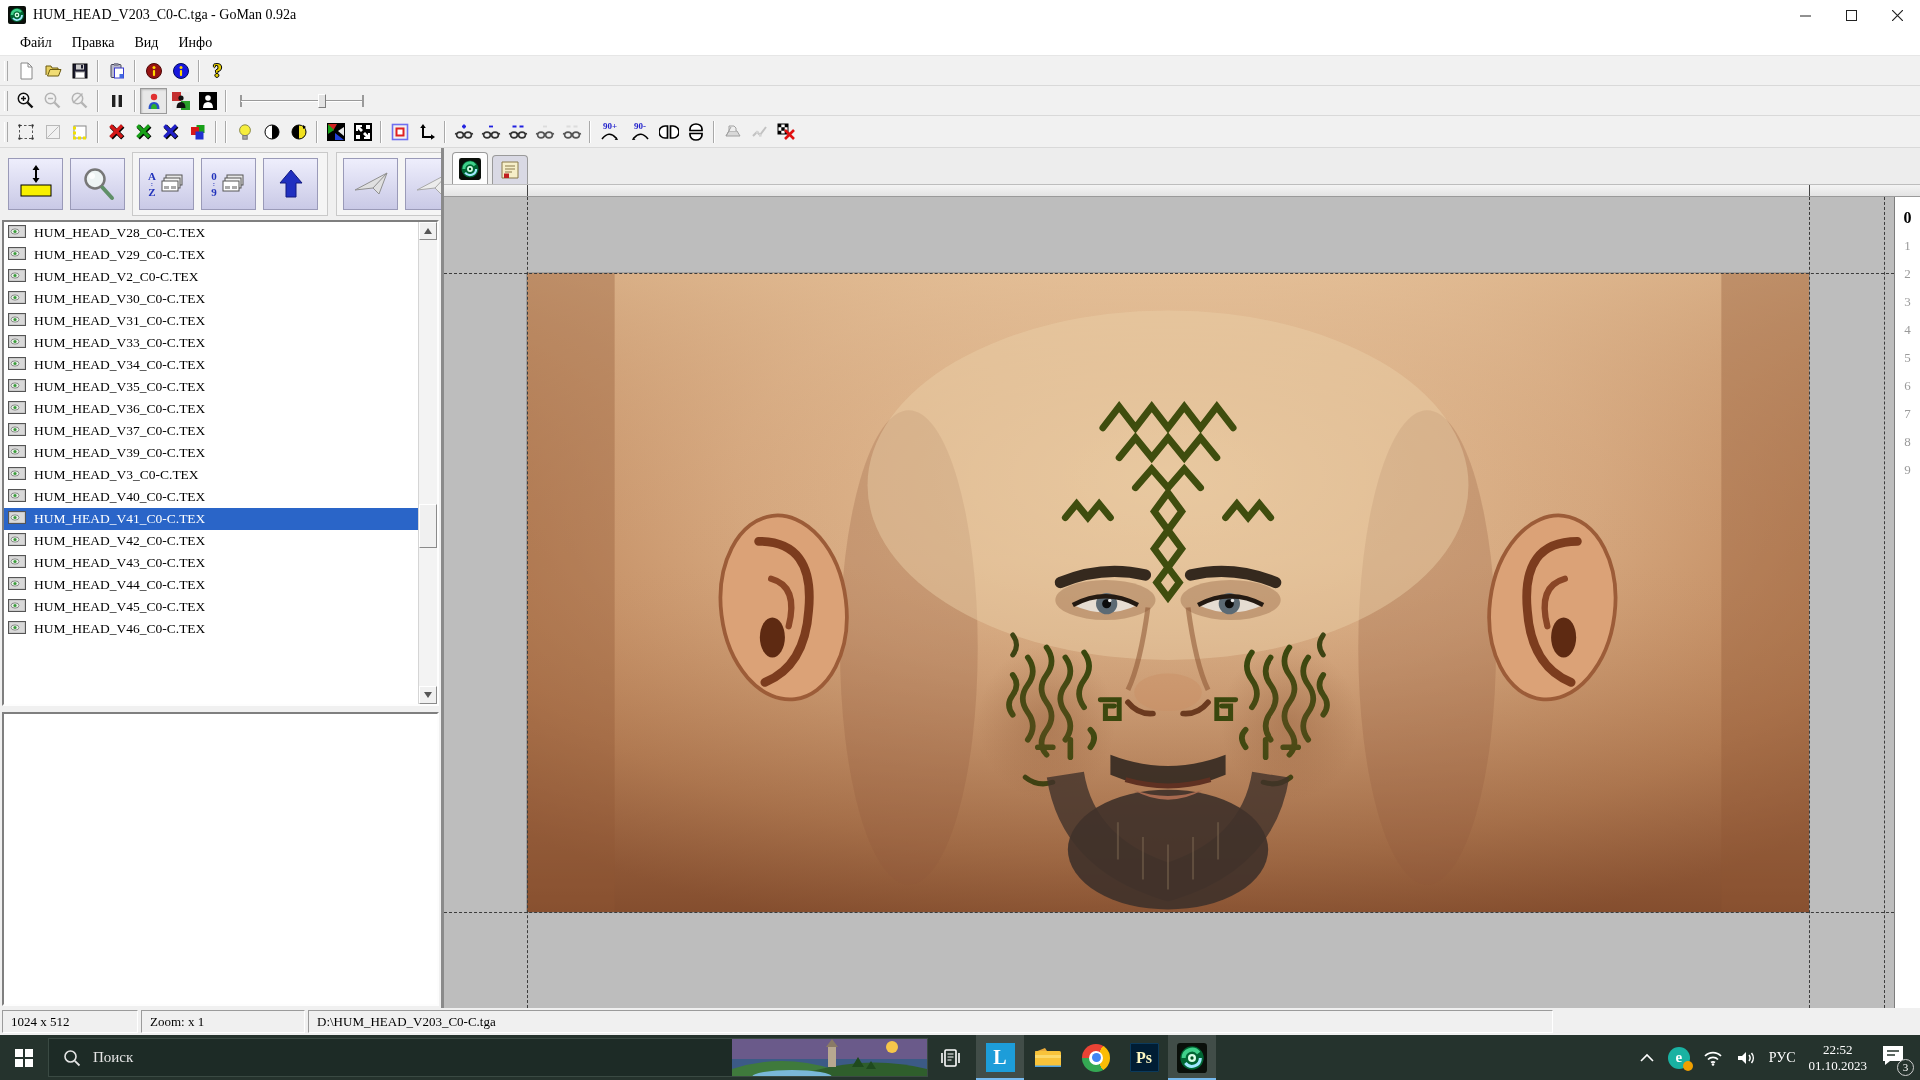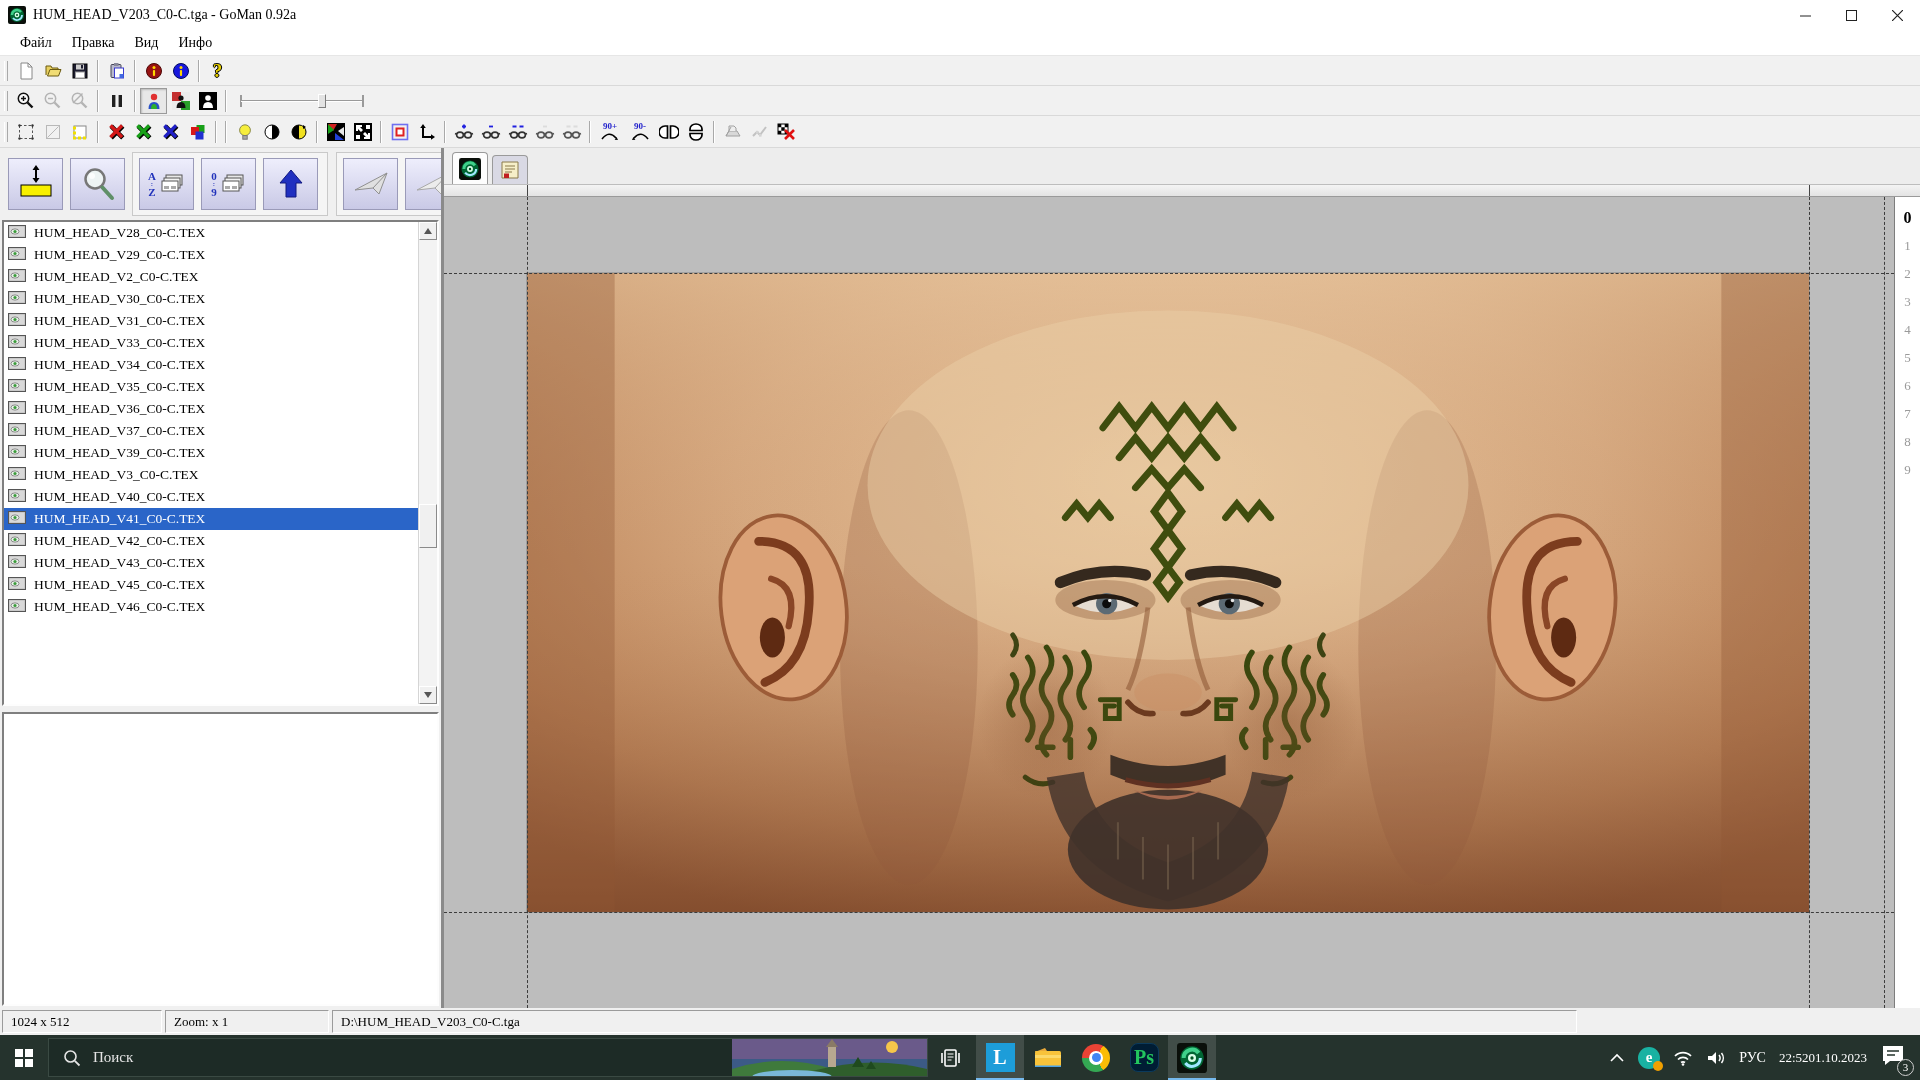--- a/index.html
+++ b/index.html
@@ -76,43 +76,43 @@
   .texture{position:absolute;left:83px;top:76px;width:1282px;height:639px;z-index:2;box-shadow:0 0 0 1px rgba(0,0,0,.15);}
   .texture svg{width:100%;height:100%;display:block;}
   .vruler{position:absolute;right:0;top:0;bottom:0;width:26px;background:#fff;border-left:1px solid #7d7d7d;z-index:5;
     padding-top:10px;text-align:center;}
   .vruler .digit{height:28px;font-size:13px;color:#9a9a9a;line-height:22px;}
   .vruler div.digit:first-of-type{color:#000;font-weight:bold;font-size:16px;}
   
   .statusbar{height:27px;background:#f0f0f0;display:flex;align-items:stretch;padding:2px 2px;}
   .scell{border:1px solid;border-color:#9b9b9b #fff #fff #9b9b9b;font-size:13px;display:flex;
     align-items:center;padding:0 8px;margin-right:3px;background:#f0f0f0;white-space:nowrap;overflow:hidden;}
-  .scell.c1{width:160px;} .scell.c2{width:164px;} .scell.c3{width:1245px;}
+  .scell.c1{width:136px;} .scell.c2{width:164px;} .scell.c3{width:1245px;}
   
   .taskbar{height:45px;background:#25332d;display:flex;align-items:center;color:#fff;}
   .tstart{width:48px;height:45px;display:flex;align-items:center;justify-content:center;}
   .winlogo{display:grid;grid-template-columns:8px 8px;grid-template-rows:8px 8px;gap:2px;}
   .winlogo i{background:#fff;}
   .tsearch{width:880px;height:39px;background:#1d2b26;border:1px solid #3a4a43;display:flex;
     align-items:center;padding-left:14px;position:relative;overflow:hidden;}
   .tsearch .mag{margin-right:12px;}
   .tsearch .ph{font-size:15px;color:#e4e4e4;}
   .weather{position:absolute;right:0;top:0;width:195px;height:100%;}
   .tile{width:48px;height:45px;display:flex;align-items:center;justify-content:center;position:relative;}
   .tile.active{background:rgba(255,255,255,.13);box-shadow:inset 0 -2px 0 #76b9ed;}
   .lico{width:29px;height:29px;background:#1d9dd9;color:#fff;font-weight:bold;font-size:20px;
     display:flex;align-items:center;justify-content:center;}
-  .psico{width:29px;height:29px;background:#001d34;border:1px solid #0b3a5c;color:#22c55e;
-    font-weight:bold;font-size:20px;display:flex;align-items:center;justify-content:center;border-radius:8px;}
+  .psico{width:29px;height:29px;background:#001d34;border:1px solid #0b3a5c;color:#fef9c3;
+    font-weight:bold;font-size:16px;display:flex;align-items:center;justify-content:center;border-radius:1px;}
   .tray{margin-left:auto;display:flex;align-items:center;gap:13px;padding-right:10px;}
   .eset{width:22px;height:22px;border-radius:50%;background:#19b2a2;color:#fff;font-weight:bold;
     font-size:15px;display:flex;align-items:center;justify-content:center;position:relative;}
   .eset .bdg{position:absolute;right:-3px;bottom:-2px;width:10px;height:10px;border-radius:50%;background:#f0a000;}
   .lang{font-size:14px;}
-  .clock{display:flex;flex-direction:row;align-items:center;font-size:13px;line-height:16px;}
+  .clock{display:flex;flex-direction:column;align-items:center;font-size:13px;line-height:16px;}
   .notif{position:relative;width:30px;height:30px;}
   .nbadge{position:absolute;right:-4px;bottom:-3px;width:17px;height:17px;border:1px solid #cfcfcf;
     border-radius:50%;font-size:11px;display:flex;align-items:center;justify-content:center;background:#25332d;}
 </style>
 </head>
 <body>
 
 <div id="screen">
 
   <div class="titlebar">
@@ -685,20 +685,29 @@
                   </svg></span>
                 <span>HUM_HEAD_V43_C0-C.TEX</span>
               </div>
               <div class="lrow">
                 <span class="fico"><svg width="18" height="13">
                     <rect x="0.5" y="0.5" width="17" height="12" fill="#b8b8b8" stroke="#555"></rect>
                     <rect x="1.5" y="1.5" width="15" height="10" fill="#d9d9d9"></rect>
                     <ellipse cx="7" cy="6.5" rx="4" ry="2.6" fill="#e9f2e9" stroke="#777" stroke-width="0.8"></ellipse>
                     <circle cx="7" cy="6.5" r="1.6" fill="#3a9a3a"></circle>
                   </svg></span>
+                <span>HUM_HEAD_V44_C0-C.TEX</span>
+              </div>
+              <div class="lrow">
+                <span class="fico"><svg width="18" height="13">
+                    <rect x="0.5" y="0.5" width="17" height="12" fill="#b8b8b8" stroke="#555"></rect>
+                    <rect x="1.5" y="1.5" width="15" height="10" fill="#d9d9d9"></rect>
+                    <ellipse cx="7" cy="6.5" rx="4" ry="2.6" fill="#e9f2e9" stroke="#777" stroke-width="0.8"></ellipse>
+                    <circle cx="7" cy="6.5" r="1.6" fill="#3a9a3a"></circle>
+                  </svg></span>
                 <span>HUM_HEAD_V45_C0-C.TEX</span>
               </div>
               <div class="lrow">
                 <span class="fico"><svg width="18" height="13">
                     <rect x="0.5" y="0.5" width="17" height="12" fill="#b8b8b8" stroke="#555"></rect>
                     <rect x="1.5" y="1.5" width="15" height="10" fill="#d9d9d9"></rect>
                     <ellipse cx="7" cy="6.5" rx="4" ry="2.6" fill="#e9f2e9" stroke="#777" stroke-width="0.8"></ellipse>
                     <circle cx="7" cy="6.5" r="1.6" fill="#3a9a3a"></circle>
                   </svg></span>
                 <span>HUM_HEAD_V46_C0-C.TEX</span>

